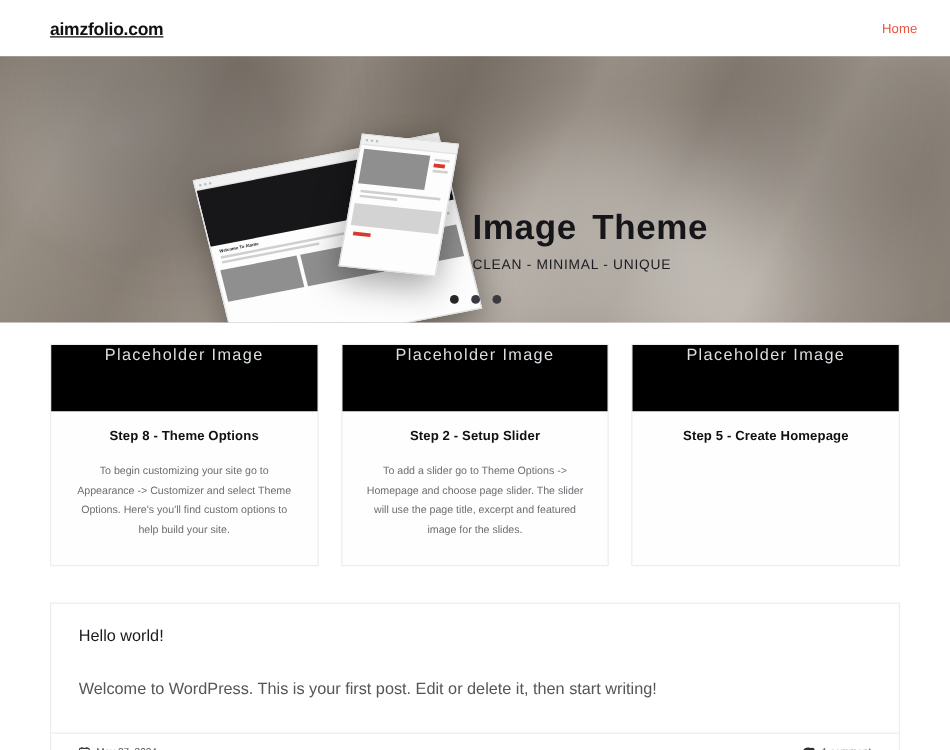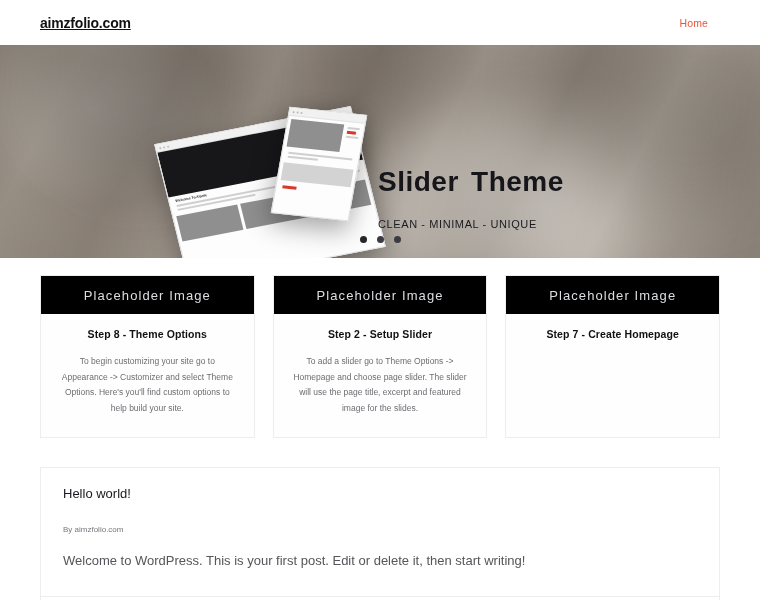--- a/index.html
+++ b/index.html
@@ -10,21 +10,21 @@
     overflow: hidden;
   }
 
   
   .site-header {
     height: 45px;
     background: #ffffff;
     display: flex;
     align-items: center;
     justify-content: space-between;
-    padding: 0 52px 0 40px;
+    padding: 0 26px 0 40px;
   }
   .site-title {
     font-size: 14px;
     font-weight: bold;
     color: #111111;
     letter-spacing: -0.2px;
   }
   .nav-menu { display: flex; gap: 20px; align-items: center; justify-content: flex-end; }
   .nav-link {
     font-size: 10.5px;
@@ -105,21 +105,21 @@
   }
   .hero-title {
     font-size: 28px;
     font-weight: bold;
     color: #16161a;
     letter-spacing: 0.5px;
     line-height: 1.1;
     word-spacing: 4px;
   }
   .hero-sub {
-    margin-top: 20px;
+    margin-top: 8px;
     font-size: 11px;
     color: #1c1c20;
     letter-spacing: 0.6px;
   }
 
   .hero-dots {
     position: absolute;
     left: 0; right: 0; bottom: 15px;
     display: flex; justify-content: center; gap: 10px;
     z-index: 6;
@@ -139,23 +139,23 @@
   }
   .card {
     flex: 1;
     background: #fefefe;
     border: 1px solid #ededed;
     display: flex;
     flex-direction: column;
   }
   .card-img {
     background: #000000;
-    height: 38px;
-    display: flex;
-    align-items: center;
+    height: 53px;
+    display: flex;
+    align-items: flex-start;
     justify-content: center;
   }
   .card-img span {
     color: #dcdfe2;
     font-size: 13px;
     letter-spacing: 1.1px;
   }
   .card-body { padding: 14px 16px 20px; text-align: center; }
   .card-title {
     font-size: 10.5px;
@@ -254,21 +254,21 @@
     </div>
     <div class="mock-line"></div>
     <div class="mock-line sm"></div>
     <div class="mock-row">
       <div class="mock-box" style="height:18px;background:#d3d3d3;"></div>
     </div>
     <div class="mock-red"></div>
   </div>
 
   <div class="hero-caption">
-    <div class="hero-title">Slider  Theme</div>
+    <div class="hero-title">Image  Theme</div>
     <div class="hero-sub">CLEAN - MINIMAL - UNIQUE</div>
   </div>
 
   <div class="hero-dots">
     <span class="dot"></span>
     <span class="dot inactive"></span>
     <span class="dot inactive"></span>
   </div>
 </section>
 
@@ -292,31 +292,30 @@
       <div class="card-title">Step 2 - Setup Slider</div>
       <div class="card-text">To add a slider go to Theme Options -&gt; Homepage and choose page slider. The slider will use the page title, excerpt and featured image for the slides.</div>
     </div>
   </div>
 
   <div class="card">
     <div class="card-img">
       <span>Placeholder Image</span>
     </div>
     <div class="card-body">
-      <div class="card-title">Step 7 - Create Homepage</div>
+      <div class="card-title">Step 5 - Create Homepage</div>
     </div>
   </div>
 
 </section>
 
 <section class="post-wrap">
   <article class="post">
     <div class="post-main">
       <h2 class="post-title">Hello world!</h2>
-      <div class="post-byline">By aimzfolio.com</div>
       <p class="post-excerpt">Welcome to WordPress. This is your first post. Edit or delete it, then start writing!</p>
     </div>
     <div class="post-footer">
       <div class="meta">
         <svg width="9" height="9" viewBox="0 0 16 16">
           <rect x="1" y="3" width="14" height="12" rx="1.5" fill="none" stroke="#3a3a3f" stroke-width="1.6"></rect>
           <line x1="1" y1="6.5" x2="15" y2="6.5" stroke="#3a3a3f" stroke-width="1.6"></line>
           <line x1="4.5" y1="1" x2="4.5" y2="4" stroke="#3a3a3f" stroke-width="1.6"></line>
           <line x1="11.5" y1="1" x2="11.5" y2="4" stroke="#3a3a3f" stroke-width="1.6"></line>
         </svg>

